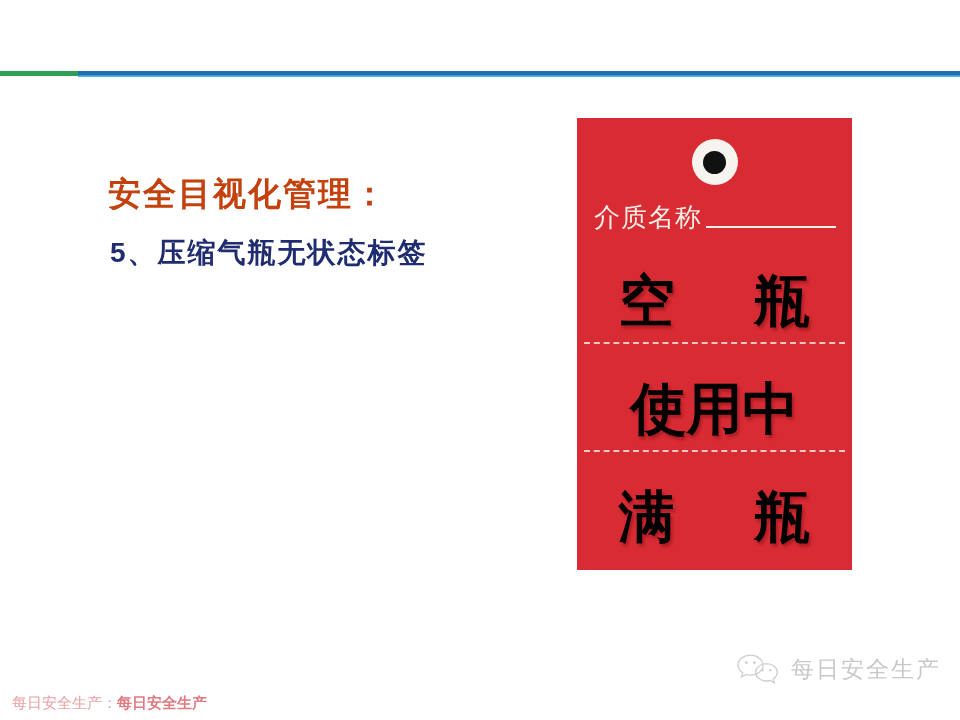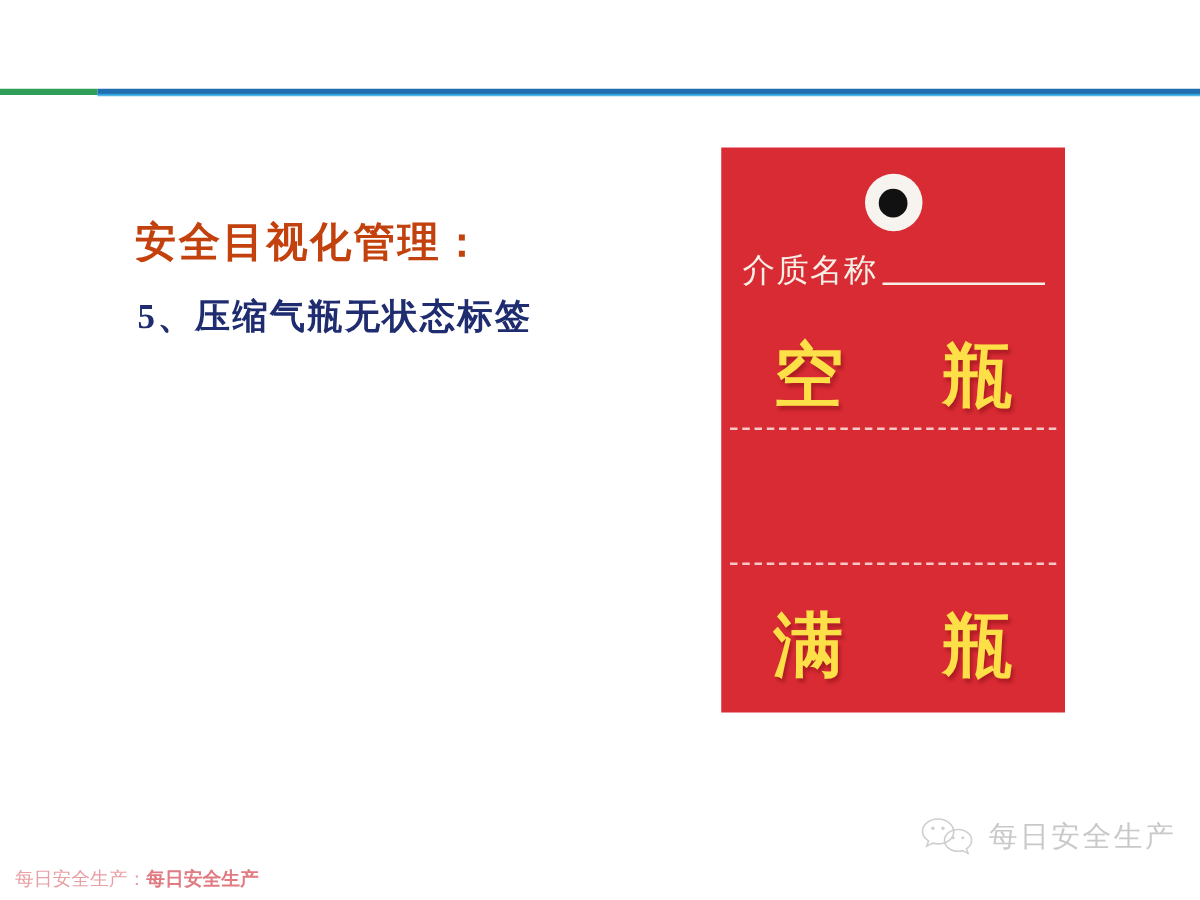--- a/index.html
+++ b/index.html
@@ -60,21 +60,21 @@
     font-size: 33px;
     font-weight: bold;
     letter-spacing: 2px;
     color: #c2410c;
     white-space: nowrap;
   }
   .heading-sub {
     position: absolute;
     left: 110px;
     top: 234px;
-    font-family: Liberation Serif, serif;
+    font-family: Liberation Sans, sans-serif;
     font-size: 28px;
     font-weight: bold;
     letter-spacing: 2px;
     color: #1f2d70;
     white-space: nowrap;
   }
 
   
   .tag {
     position: absolute;
@@ -134,21 +134,21 @@
     left: 0;
     width: 275px;
     display: flex;
     align-items: center;
     justify-content: center;
   }
   .tag-panel .panel-text {
     font-family: "DejaVu Sans", sans-serif;
     font-weight: bold;
     font-size: 56px;
-    color: #fde047;
+    color: #000000;
     letter-spacing: 0px;
     white-space: nowrap;
     text-shadow: 2px 3px 3px rgba(120, 12, 18, 0.45);
     line-height: 1;
   }
   .tag-panel.panel-wide .panel-text {
     letter-spacing: 30px;
     padding-left: 30px;
   }
   .tag-panel.panel-top { top: 140px; height: 86px; }
@@ -227,20 +227,23 @@
       <span class="tag-medium-label">介质名称</span>
       <span class="tag-medium-blank"></span>
     </div>
 
     <div class="tag-panel panel-top panel-wide">
       <span class="panel-text">空  瓶</span>
     </div>
 
     <div class="tag-divider div-1"></div>
 
+    <div class="tag-panel panel-mid">
+      <span class="panel-text">使用中</span>
+    </div>
 
     <div class="tag-divider div-2"></div>
 
     <div class="tag-panel panel-bot panel-wide">
       <span class="panel-text">满  瓶</span>
     </div>
 
   </div>
 
   <div class="footer-handle">

